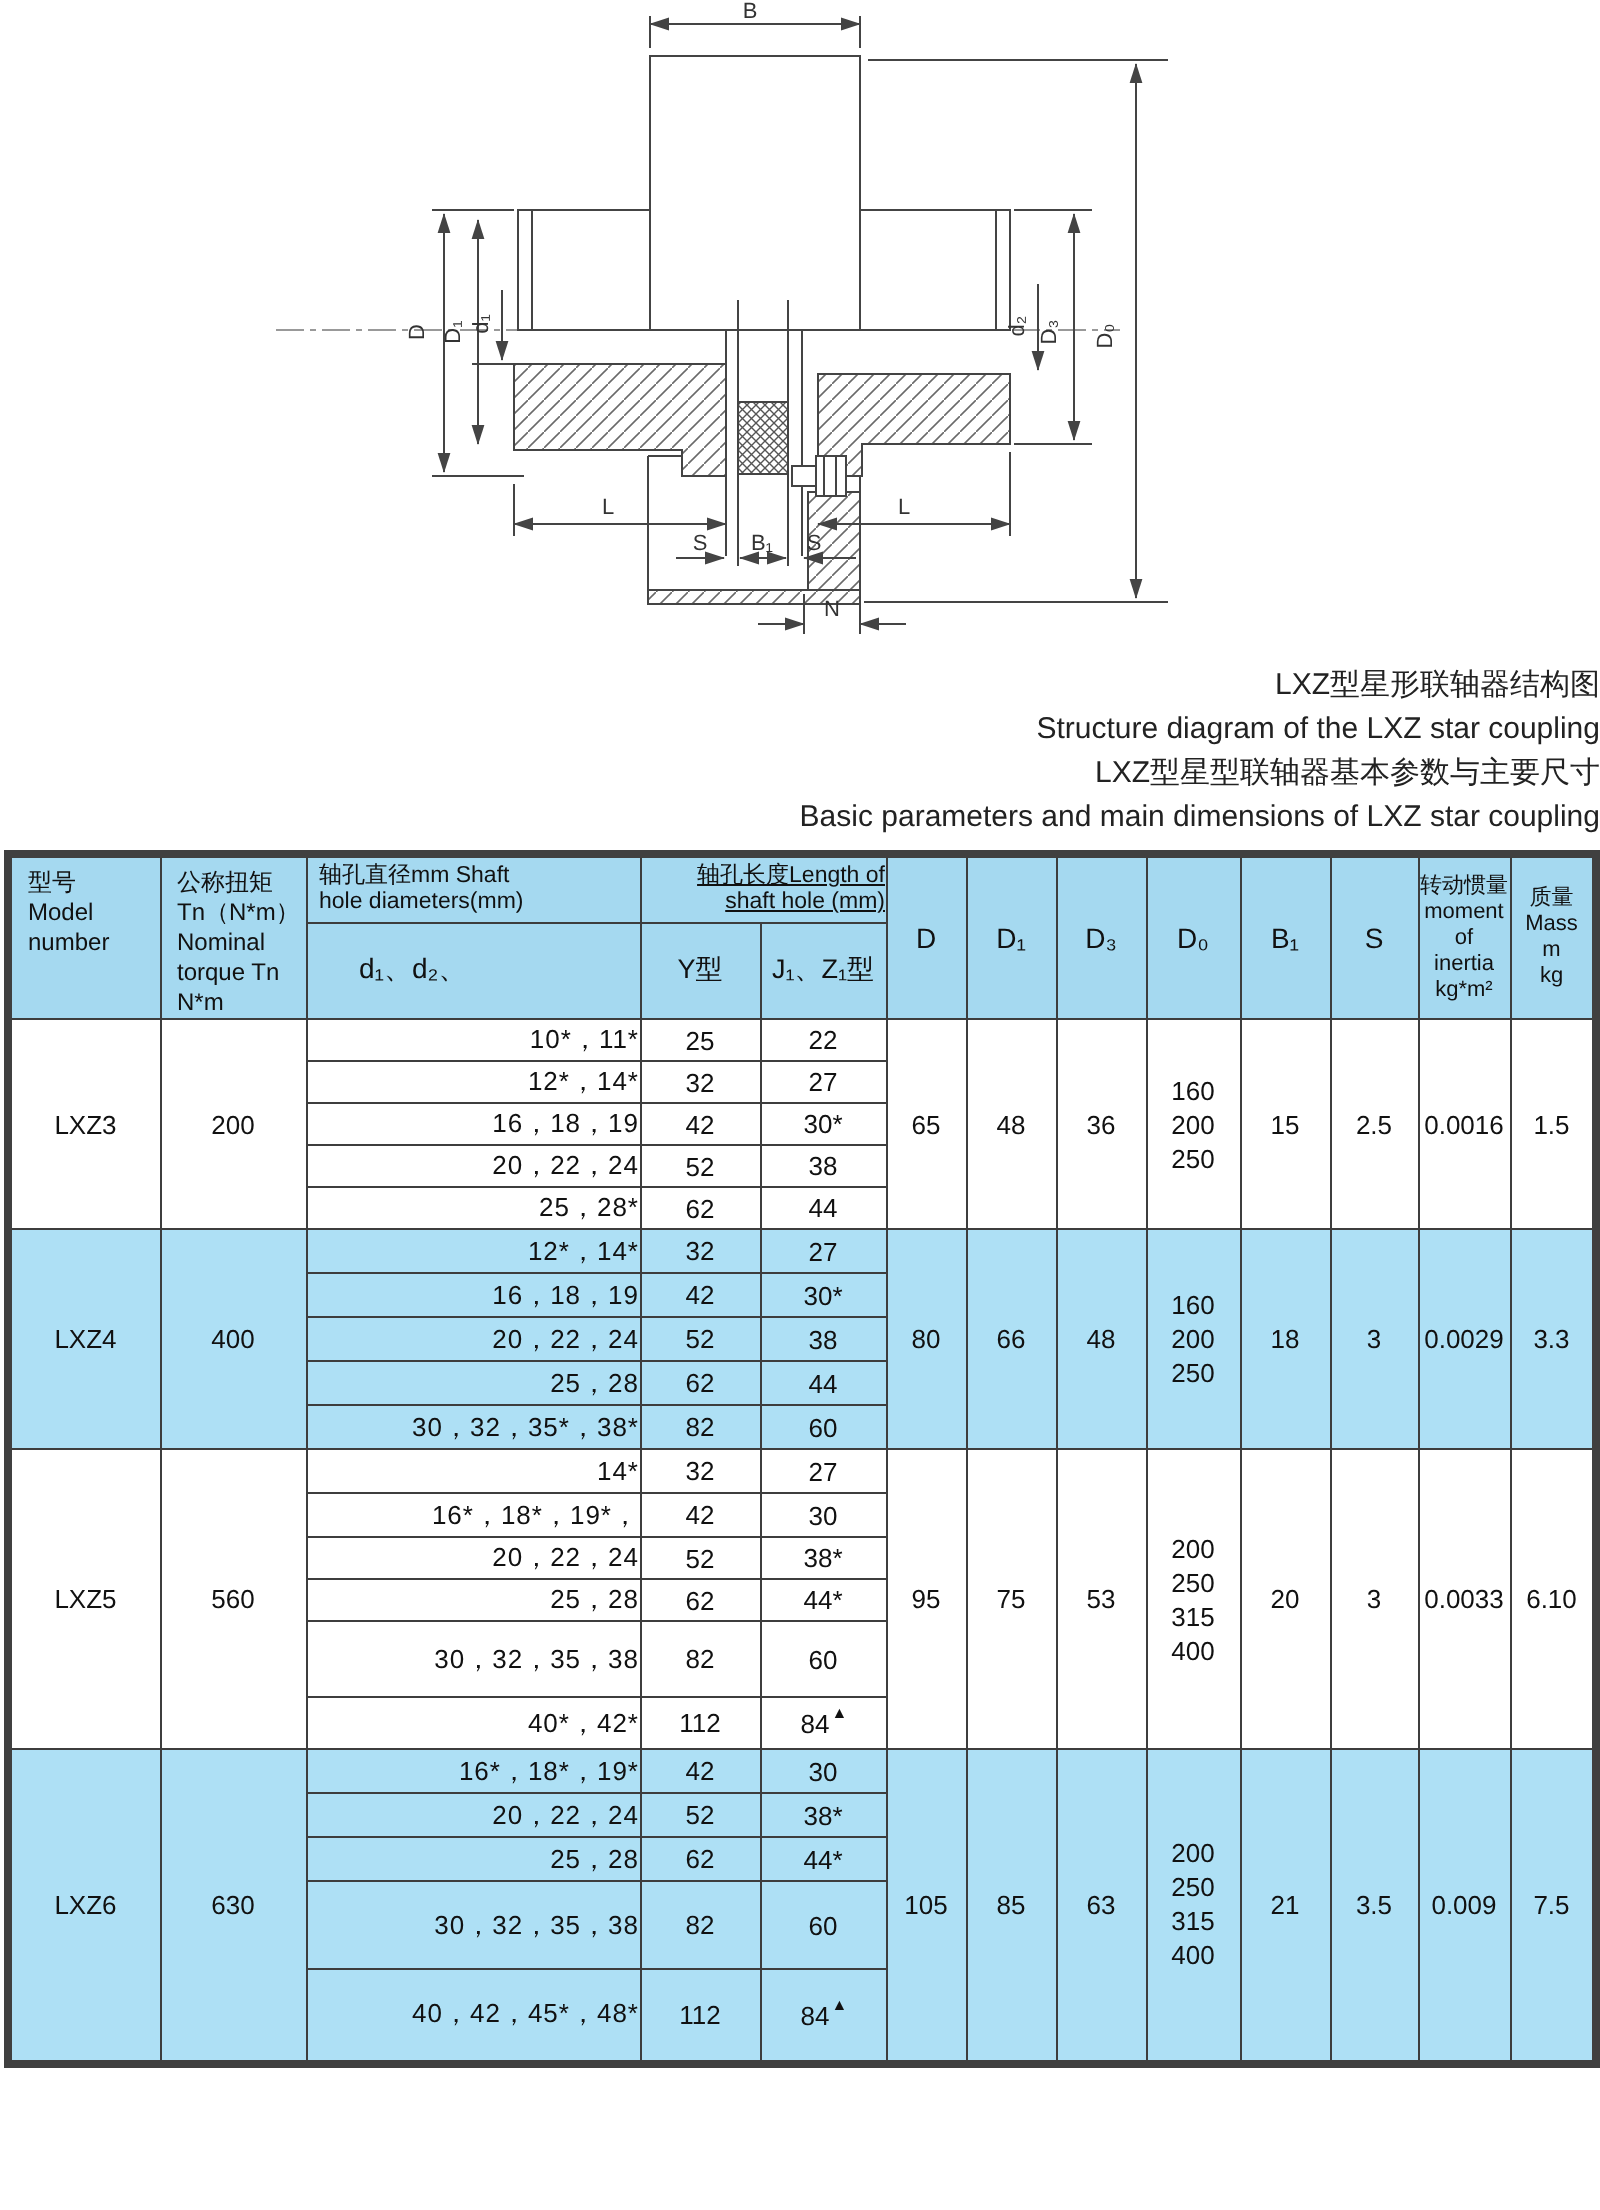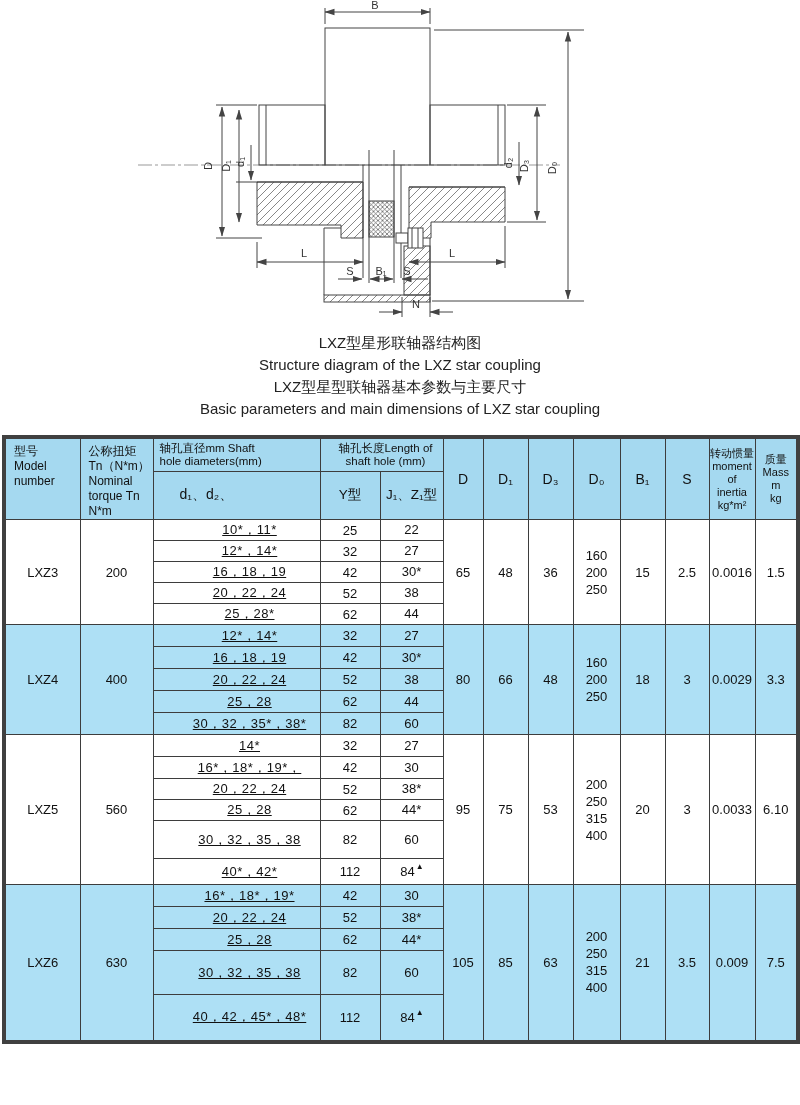--- a/index.html
+++ b/index.html
@@ -4,45 +4,45 @@
 <style>
   * { box-sizing: border-box; }
   body { margin:0; background:#ffffff; font-family:"Liberation Sans","DejaVu Sans",sans-serif; color:#1a1a1a; }
   .page { width:800px; height:1105px; background:#fff; overflow:hidden; }
 
   
   .diagram { display:block; }
   .diagram text { font-family:"Liberation Sans","DejaVu Sans",sans-serif; font-size:11px; fill:#333; }
 
   
-  .captions { text-align:center; margin:2px 0 15px 0; }
+  .captions { text-align:right; margin:2px 0 5px 0; }
   .captions div { font-size:15px; line-height:22px; color:#222; }
 
   
   table.params { border-collapse:collapse; table-layout:fixed; width:797px; margin-left:2px;
                  border:4px solid #404040; }
   .params th, .params td { border:1px solid #3d3d3d; padding:0; font-weight:normal;
                            text-align:center; vertical-align:middle; font-size:13px; color:#111;
                            overflow:hidden; }
   .pre { white-space:pre-line; }
   .hr1 { height:26px; }
   .hr2 { height:44px; }
   .h21 { height:21px; } .h22 { height:22px; } .h38 { height:38px; }
   .h26 { height:26px;padding-left:21px; } .h44 { height:44px; } .h47 { height:47px; }
 
   th.th-model, th.th-torque { font-size:12px; line-height:15px; text-align:left;
                               vertical-align:top; padding:5px 2px 0 8px; }
   th.diam-top { font-size:11.5px; line-height:13px; text-align:left; padding:3px 0 0 6px; vertical-align:top; }
-  th.len-top  { font-size:11.5px; line-height:13px; text-align:center; padding:3px 0 0 8px; vertical-align:top; }
+  th.len-top  { font-size:11.5px; line-height:13px; text-align:right; padding:3px 0 0 8px; vertical-align:top;text-decoration:underline; }
   th.diam-sub { font-size:14px; text-align:left; padding-left:26px; }
   th.len-sub  { font-size:13.5px; }
   th.th-dim   { font-size:14px; }
   th.th-small { font-size:11px; line-height:13px; }
 
-  td.c-d   { text-align:center; padding-left:26px; letter-spacing:0.5px;text-decoration:underline; }
+  td.c-d   { text-align:right; padding-left:26px; letter-spacing:0.5px; }
   td.c-d0  { line-height:17px; }
   sup.tri  { font-size:8px; position:relative; top:-2px; left:1px; }
 
   .band-white td { background:#ffffff; }
   .band-blue  td { background:var(--band-bg); }
   thead th { background:var(--header-bg); }
 </style>
 </head>
 <body>
 

